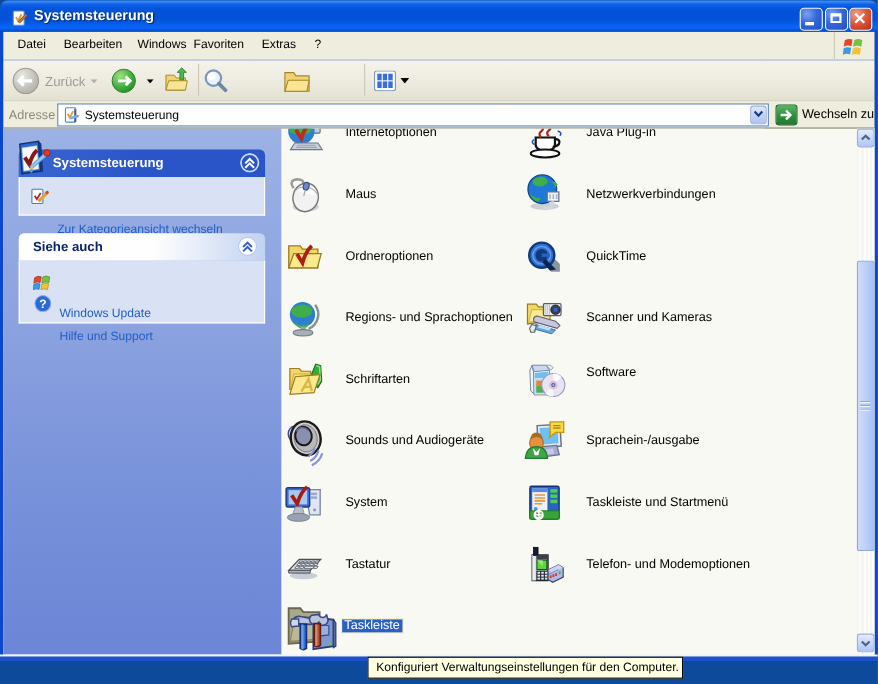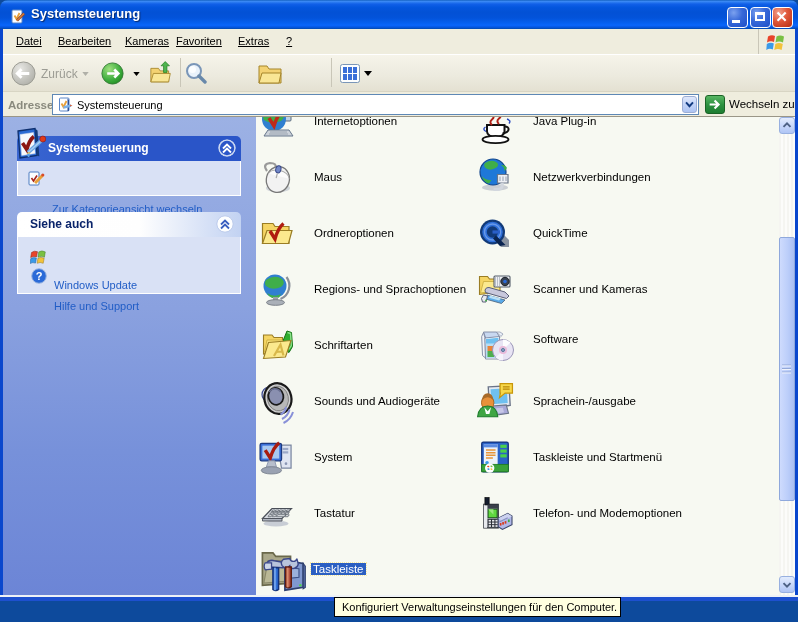--- a/index.html
+++ b/index.html
@@ -13,30 +13,30 @@
 #btn-min{left:727px;background:radial-gradient(circle at 30% 25%,#7ba1ef 0%,#3768d8 45%,#1d4fc8 100%);}
 #btn-max{left:750px;background:radial-gradient(circle at 30% 25%,#7ba1ef 0%,#3768d8 45%,#1d4fc8 100%);}
 #btn-cls{left:772px;background:radial-gradient(circle at 30% 25%,#f0a390 0%,#e0583a 45%,#b52c10 100%);}
 #btn-min::after{content:"";position:absolute;left:4px;bottom:4px;width:8px;height:3px;background:#fff;}
 #btn-max::after{content:"";position:absolute;left:4px;top:4px;width:10px;height:9px;border:2px solid #fff;border-top-width:3px;box-sizing:border-box;}
 
 #brd-l{left:0;top:29px;width:3px;height:568px;background:#0a47cd;}
 #brd-r{left:795px;top:29px;width:3px;height:568px;background:#0a47cd;}
 
 #menubar{left:3px;top:29px;width:792px;height:25px;background:#efedde;font-size:11px;color:#000;}
-#menubar .mi{position:absolute;top:6px;text-decoration:underline;}
+#menubar .mi{position:absolute;top:6px;}
 #menu-sep{left:758px;top:29px;width:1px;height:25px;background:#c9c6b8;}
 #winlogo{left:766px;top:32px;width:20px;height:19px;}
 
 #toolbar{left:3px;top:54px;width:792px;height:37px;background:linear-gradient(180deg,#f6f4ea 0%,#eceade 60%,#e4e1d2 100%);border-top:1px solid #fff;box-sizing:border-box;}
 .tsep{top:58px;width:1px;height:29px;background:#c9c6b8;}
 .lbl{position:absolute;top:67px;font-size:12px;margin-top:24px;}
 
 #addrbar{left:3px;top:91px;width:792px;height:25px;background:#efedde;border-top:1px solid #d8d5c4;box-sizing:border-box;}
-#addr-lbl{left:8px;top:99px;font-size:11.5px;color:#8a8a7e;font-weight:bold;}
+#addr-lbl{left:8px;top:99px;font-size:11.5px;color:#8a8a7e;}
 #addr-input{left:52px;top:94px;width:647px;height:21px;background:#fff;border:1px solid #5e88b5;box-sizing:border-box;}
 #addr-ico{left:57px;top:97px;width:16px;height:16px;}
 #addr-txt{left:77px;top:99px;font-size:11px;color:#000;}
 #addr-drop{left:682px;top:96px;width:15px;height:17px;border-radius:3px;background:linear-gradient(180deg,#dfe8fb,#c2d3f7 50%,#aec4f2);border:1px solid #9daed4;box-sizing:border-box;}
 #go-btn{left:705px;top:95px;width:20px;height:19px;border-radius:3px;background:linear-gradient(180deg,#58b663,#2e9241 50%,#1d7c31);border:1px solid #1a6326;box-sizing:border-box;}
 #go-txt{left:729px;top:98px;font-size:11.5px;color:#000;white-space:nowrap;text-align:center;}
 
 #main{left:3px;top:116px;width:792px;height:480px;background:#f7f9f2;border-top:1px solid #9a9687;box-sizing:border-box;}
 
 #sidebar{left:3px;top:117px;width:253px;height:478px;background:linear-gradient(180deg,#9cb1e4 0%,#8aa1df 40%,#7791da 70%,#6c85d6 100%);}
@@ -77,21 +77,21 @@
 <div class="abs tbtn" id="btn-min"></div>
 <div class="abs tbtn" id="btn-max"></div>
 <div class="abs tbtn" id="btn-cls"><svg viewBox="0 0 21 21" width="19" height="19">
       <path d="M5 5 L14 14 M14 5 L5 14" stroke="#fff" stroke-width="2.4"></path>
     </svg></div>
 <div class="abs" id="brd-l"></div>
 <div class="abs" id="brd-r"></div>
 <div class="abs" id="menubar">
  <span class="mi" style="left:13px">Datei</span>
  <span class="mi" style="left:55px">Bearbeiten</span>
- <span class="mi" style="left:122px">Kameras</span>
+ <span class="mi" style="left:122px">Windows</span>
  <span class="mi" style="left:173px">Favoriten</span>
  <span class="mi" style="left:235px">Extras</span>
  <span class="mi" style="left:283px">?</span>
 </div>
 <div class="abs" id="menu-sep"></div>
 <svg class="abs" id="winlogo" viewBox="0 0 20 19">
  <path d="M2 4.5 q3.5 -2 7 -0.5 l-1 6 q-3.5 -1.5 -7 0.5 z" fill="#e8442a"></path>
  <path d="M10.5 4.5 q3.5 -2 7.5 0 l-1 6 q-4 -2 -7.5 0 z" fill="#7ac043"></path>
  <path d="M0.8 12 q3.5 -2 7 -0.5 l-1 6 q-3.5 -1.5 -6.5 0.5 z" fill="#3a9ae8"></path>
  <path d="M9.3 12 q3.5 -2 7.5 0 l-1.2 6 q-3.8 -2 -7.3 0 z" fill="#f2c23a"></path>

